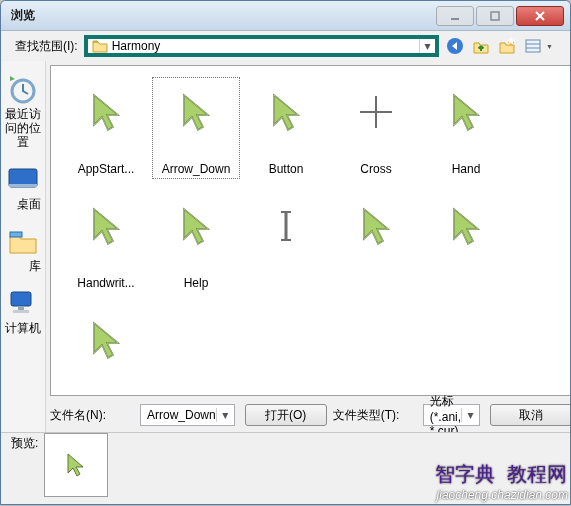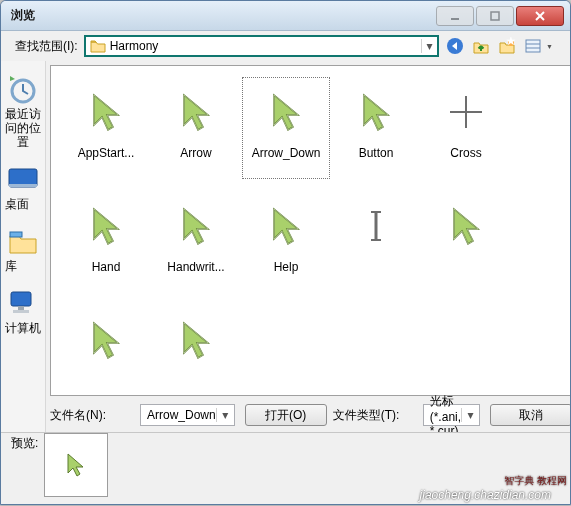--- a/index.html
+++ b/index.html
@@ -7,58 +7,58 @@
 .window { width: 571px; height: 505px; background: #f4f4f4; border: 1px solid #5a7ba0; border-radius: 6px 6px 0 0; overflow: hidden; box-shadow: 0 0 3px rgba(0,0,0,0.3); }
 .titlebar { height: 30px; background: linear-gradient(#e5eff9, #c7d8e8); border-bottom: 1px solid #a6b9cc; display: flex; align-items: center; padding: 0 6px; }
 .titlebar .title { flex: 1; font-weight: bold; font-size: 12px; color: #1a1a1a; padding-left: 4px; }
 .win-btn { width: 38px; height: 20px; border: 1px solid #888; border-radius: 3px; margin-left: 2px; background: #e3e3e3; display: flex; align-items: center; justify-content: center; position: relative; }
 .win-btn.close { background: linear-gradient(#e97f7a, #c8453d); border-color: #8a2c26; width: 48px; color: #fff; }
 .win-btn.blurred { opacity: 0.6; }
 
 .body { display: flex; height: calc(100% - 30px); flex-direction: column; background: #f0f0f0; }
 .toolbar { height: 30px; display: flex; align-items: center; padding: 4px 14px; gap: 6px; }
 .toolbar .lbl { white-space: nowrap; }
-.location-combo { flex: 1; height: 22px; display: flex; align-items: center; background: #fff; border: 2px solid #0f766e; position: relative; }
+.location-combo { flex: 1; height: 22px; display: flex; align-items: center; background: #fff; border: 4px solid #0f766e; position: relative; }
 .location-combo .folder-ico { width: 16px; height: 14px; margin: 0 4px; }
 .location-combo .txt { flex:1; }
 .location-combo .dd { width: 16px; text-align: center; color: #555; border-left: 1px solid #d0d0d0; }
 
 .tool-ico { width: 20px; height: 20px; display: flex; align-items: center; justify-content: center; }
 .tool-ico svg { width: 18px; height: 18px; }
 .dd-arrow { font-size: 7px; margin-left: -3px; margin-right: 3px; color: #555; }
 
 .midrow { flex: 1; display: flex; overflow: hidden; }
 .places { width: 100px; background: #f4f4f4; border-right: 1px solid #d8d8d8; padding-top: 6px; }
-.place { display: flex; flex-direction: column; align-items: flex-start; padding: 6px 4px 8px; cursor: pointer; }
+.place { display: flex; flex-direction: column; align-items: flex-end; padding: 6px 4px 8px; cursor: pointer; }
 .place .pi { width: 36px; height: 32px; display:flex; align-items:center; justify-content:center; }
 .place .pl { text-align: center; line-height: 14px; margin-top: 2px; }
 
 .listing-wrap { flex:1; display:flex; flex-direction:column; }
 .listing { flex:1; background: #fff; border: 1px solid #a0a0a0; margin: 4px 8px 4px 4px; overflow: hidden; display:flex; }
 .list-inner { flex:1; overflow-y: scroll; padding: 10px 4px 0 10px; }
 .items { display: flex; flex-wrap: wrap; align-content: flex-start; }
 .item { width: 90px; height: 104px; display: flex; flex-direction: column; align-items: center; margin: 0 0 10px 0; }
 .item.sel { outline: 1px dotted #777; outline-offset: -2px; }
 .item .thumb { width: 56px; height: 56px; display:flex; align-items:center; justify-content:center; margin-top: 8px; }
-.item .ilabel { margin-top: 6px; text-align: left; line-height: 14px; word-break: break-all; }
+.item .ilabel { margin-top: 22px; text-align: left; line-height: 14px; word-break: break-all; }
 
 .bottomfields { display:flex; flex-direction:row; gap: 6px; padding: 4px 8px 6px 4px; }
 .fieldrow { display:flex; align-items:center; gap:10px; }
 .fieldrow .flabel { width: 80px; }
 .fieldrow .combo { flex:1; height:22px; display:flex; align-items:center; background:#fff; border:1px solid #abadb3; }
 .fieldrow .combo .ctext { flex:1; padding-left:6px; }
 .fieldrow .combo .cdd { width:18px; text-align:center; border-left:1px solid #d0d0d0; color:#555; }
 .actbtn { width:82px; height:22px; background:linear-gradient(#f7f7f7,#e2e2e2); border:1px solid #8c8c8c; border-radius:3px; text-align:center; line-height:20px; cursor:pointer; }
 
 .previewbar { height:72px; border-top:1px solid #c7c7c7; display:flex; align-items:flex-start; padding: 0 10px; gap: 6px; background:#f0f0f0; }
 .previewbar .pvlabel { padding-top:2px; }
 .previewbar .pvbox { width:64px; height:64px; background:#fff; border:1px solid #9c9c9c; display:flex; align-items:center; justify-content:center; }
 
-.watermark { position: fixed; right: 20px; bottom: 4px; color: #fff; text-shadow: 0 0 2px #000; font-style: italic; pointer-events: none; }
-.watermark2 { position: fixed; right: 4px; bottom: 18px; color: #7f1d1d; text-shadow: 0 0 2px #000; font-size: 10px; pointer-events: none; }
+.watermark { position: fixed; right: 3px; bottom: 4px; color: #fff; text-shadow: 0 0 2px #000; font-style: italic; pointer-events: none; }
+.watermark2 { position: fixed; right: 4px; bottom: 18px; color: #4c1d95; text-shadow: 0 0 2px #000; font-size: 20px; pointer-events: none; font-family: Liberation Mono, monospace; }
 
 
 .list-inner::-webkit-scrollbar { width: 17px; }
 .list-inner::-webkit-scrollbar-track { background: #f0f0f0; border-left: 1px solid #d4d4d4; }
 .list-inner::-webkit-scrollbar-thumb { background: #cdcdcd; border: 1px solid #a8a8a8; }
 </style>
 </head>
 <body>
 
 <div class="window">
@@ -173,29 +173,20 @@
           <div class="list-inner">
             <div class="items" id="items">
                 <div class="item">
                   <span class="thumb">
                     <svg width="44" height="44">
                       <path d="M10 5 L10 35 L18 27 L24 40 L29 37 L23 25 L34 25 Z" fill="#a9d06b" stroke="#5b7a2f" stroke-width="1.5"></path>
                       <path d="M10 5 L10 35 L18 27 L24 40 L29 37 L23 25 L34 25 Z" fill="none" stroke="#e8f2d4" stroke-width="0.5"></path>
                     </svg>
                   </span>
                   <span class="ilabel">AppStart...</span>
-                </div>
-                <div class="item">
-                  <span class="thumb">
-                    <svg width="44" height="44">
-                      <path d="M10 5 L10 35 L18 27 L24 40 L29 37 L23 25 L34 25 Z" fill="#a9d06b" stroke="#5b7a2f" stroke-width="1.5"></path>
-                      <path d="M10 5 L10 35 L18 27 L24 40 L29 37 L23 25 L34 25 Z" fill="none" stroke="#e8f2d4" stroke-width="0.5"></path>
-                    </svg>
-                  </span>
-                  <span class="ilabel">Arrow</span>
                 </div>
                 <div class="item sel">
                   <span class="thumb">
                     <svg width="44" height="44">
                       <path d="M10 5 L10 35 L18 27 L24 40 L29 37 L23 25 L34 25 Z" fill="#a9d06b" stroke="#5b7a2f" stroke-width="1.5"></path>
                       <path d="M10 5 L10 35 L18 27 L24 40 L29 37 L23 25 L34 25 Z" fill="none" stroke="#e8f2d4" stroke-width="0.5"></path>
                     </svg>
                   </span>
                   <span class="ilabel">Arrow_Down</span>
                 </div>

